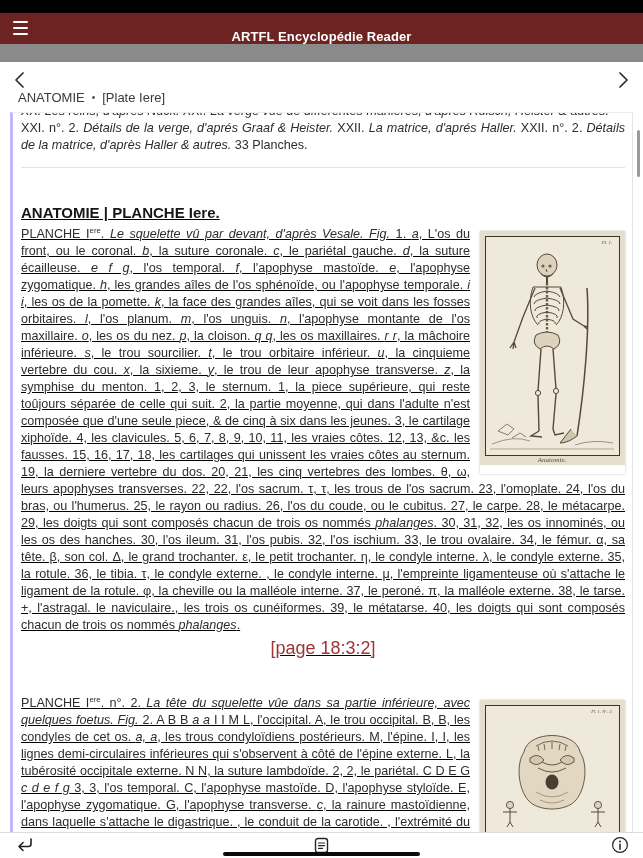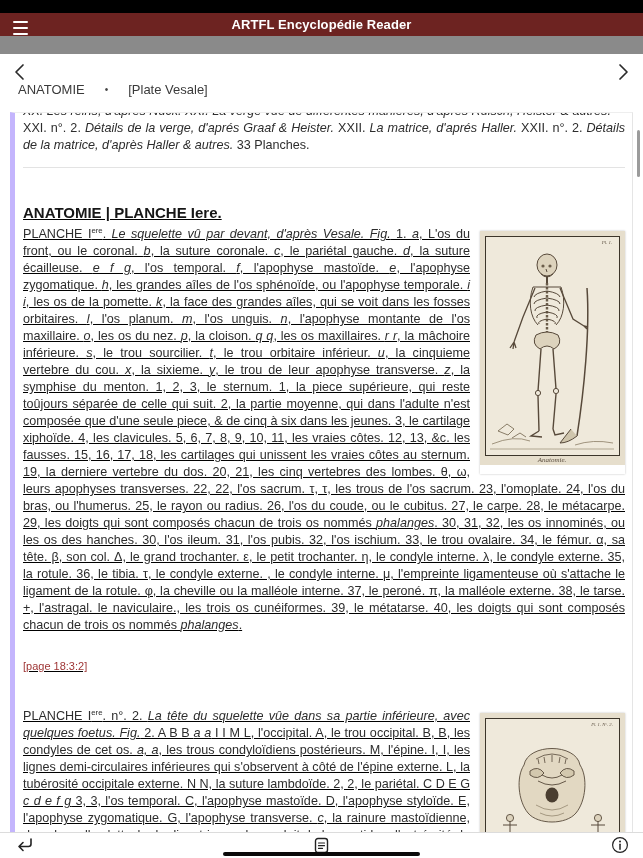--- a/index.html
+++ b/index.html
@@ -1,43 +1,43 @@
 <!DOCTYPE html>
 <html><head>
 <meta charset="utf-8">
 <style>
   * { margin:0; padding:0; box-sizing:border-box; }
   body { background:#444; font-family:"Liberation Sans", sans-serif; }
   .screen { position:relative; width:643px; height:858px; background:#fff; overflow:hidden; margin:0 auto; }
 
   .status-bar { height:13px; background:#000; }
-  .app-header { height:23px; background:#6D2321; display:flex; align-items:center; position:relative; }
+  .app-header { height:31px; background:#6D2321; display:flex; align-items:flex-end; position:relative; }
   .hamburger { position:absolute; left:13px; top:8px; width:16px; height:14px; display:flex; flex-direction:column; justify-content:space-between; cursor:pointer; }
   .hamburger span { display:block; width:15px; height:2px; background:#fff; border-radius:1px; }
   .app-title { flex:1; text-align:center; color:#fff; font-size:13px; font-weight:bold; letter-spacing:.1px; }
   .gray-strip { height:18px; background:#8A8A8A; }
 
   .nav-area { height:50px; background:#fff; position:relative; }
   .chev { position:absolute; top:7px; width:22px; height:22px; display:flex; align-items:center; justify-content:center; cursor:pointer; }
   .chev.prev { left:9px; } .chev.next { right:9px; }
-  .breadcrumb { position:absolute; left:18px; top:28px; font-size:13px; color:#3a3a3a; display:flex; align-items:center; gap:20px; }
+  .breadcrumb { position:absolute; left:18px; top:28px; font-size:13px; color:#3a3a3a; display:flex; align-items:center; gap:7px; }
   .breadcrumb .dot { font-size:10px; color:#444; }
 
   .content { position:absolute; top:112px; left:10px; right:10px; bottom:26px; background:#fff;
-             border-left:5px solid #c4b5fd; border-right:1px solid #e5e5e5; border-top:1px solid #eee;
+             border-left:3px solid #c4b5fd; border-right:1px solid #e5e5e5; border-top:1px solid #eee;
              padding:0 7px 0 8px; overflow:hidden; }
   .clipped-line { height:7px; overflow:hidden; }
   .clipped-line > div { transform:translateY(-10px); font-size:12.6px; line-height:17px; color:#2d2d2d; text-align:justify; font-style:italic; }
   .para { font-size:12.6px; line-height:17px; color:#2d2d2d; text-align:justify; }
   .para i { font-style:italic; }
   sup { font-size:0.62em; vertical-align:super; line-height:0;margin-top:16px; }
   .divider { border-top:1px solid #e3e3e3; margin-top:13px; }
   .section { margin-top:36px;text-decoration:underline; }
   .section-heading { font-size:15px; font-weight:bold; color:#161616; margin-bottom:5px; }
-  .page-ref { color:#9E3434; font-size:11px; margin-top:26px; }
+  .page-ref { text-align:center; color:#9E3434; font-size:18px; margin-top:4px; }
   .plate { float:right; margin:5px 0 6px 10px; box-shadow:0 0 2px rgba(0,0,0,.25); font-size:0; cursor:pointer; }
   .clearfix::after { content:""; display:block; clear:both; }
 
   .scroll-thumb { position:absolute; right:3px; top:130px; width:3px; height:47px; background:#9b9b9b; border-radius:2px; }
 
   .toolbar { position:absolute; left:0; right:0; bottom:0; height:26px; background:#fff; border-top:1px solid #dcdcdc; }
   .tool-btn { position:absolute; top:1px; width:24px; height:22px; display:flex; align-items:center; justify-content:center; cursor:pointer; }
   .tool-btn.left { left:12px; } .tool-btn.center { left:309px; } .tool-btn.right { right:11px; }
   .home-indicator { position:absolute; left:223px; bottom:2px; width:197px; height:4.5px; background:#0a0a0a; border-radius:3px; }
 </style>
@@ -66,21 +66,21 @@
         </svg>
     </div>
     <div class="chev next">
       <svg width="12" height="18" viewBox="0 0 12 18">
           <polyline points="3,2 10,9 3,16" fill="none" stroke="#2b2b2b" stroke-width="1.7" stroke-linecap="round" stroke-linejoin="round"></polyline>
         </svg>
     </div>
     <div class="breadcrumb">
       <span>ANATOMIE</span>
       <span class="dot">•</span>
-      <span>[Plate Vesale]</span>
+      <span>[Plate Iere]</span>
     </div>
   </div>
 
   <div class="content">
 
     <div class="clipped-line">
       <div>XX. Les reins, d'aprés Nuck. XXI. La verge vûe de différentes manieres, d'aprés Ruisch, Heister &amp; autres.</div>
     </div>
 
     <div class="para">XXI. n°. 2. <i>Détails de la verge, d'aprés Graaf &amp; Heister.</i> XXII. <i>La matrice, d'aprés Haller.</i> XXII. n°. 2. <i>Détails de la matrice, d'après Haller &amp; autres.</i> 33 Planches.</div>

